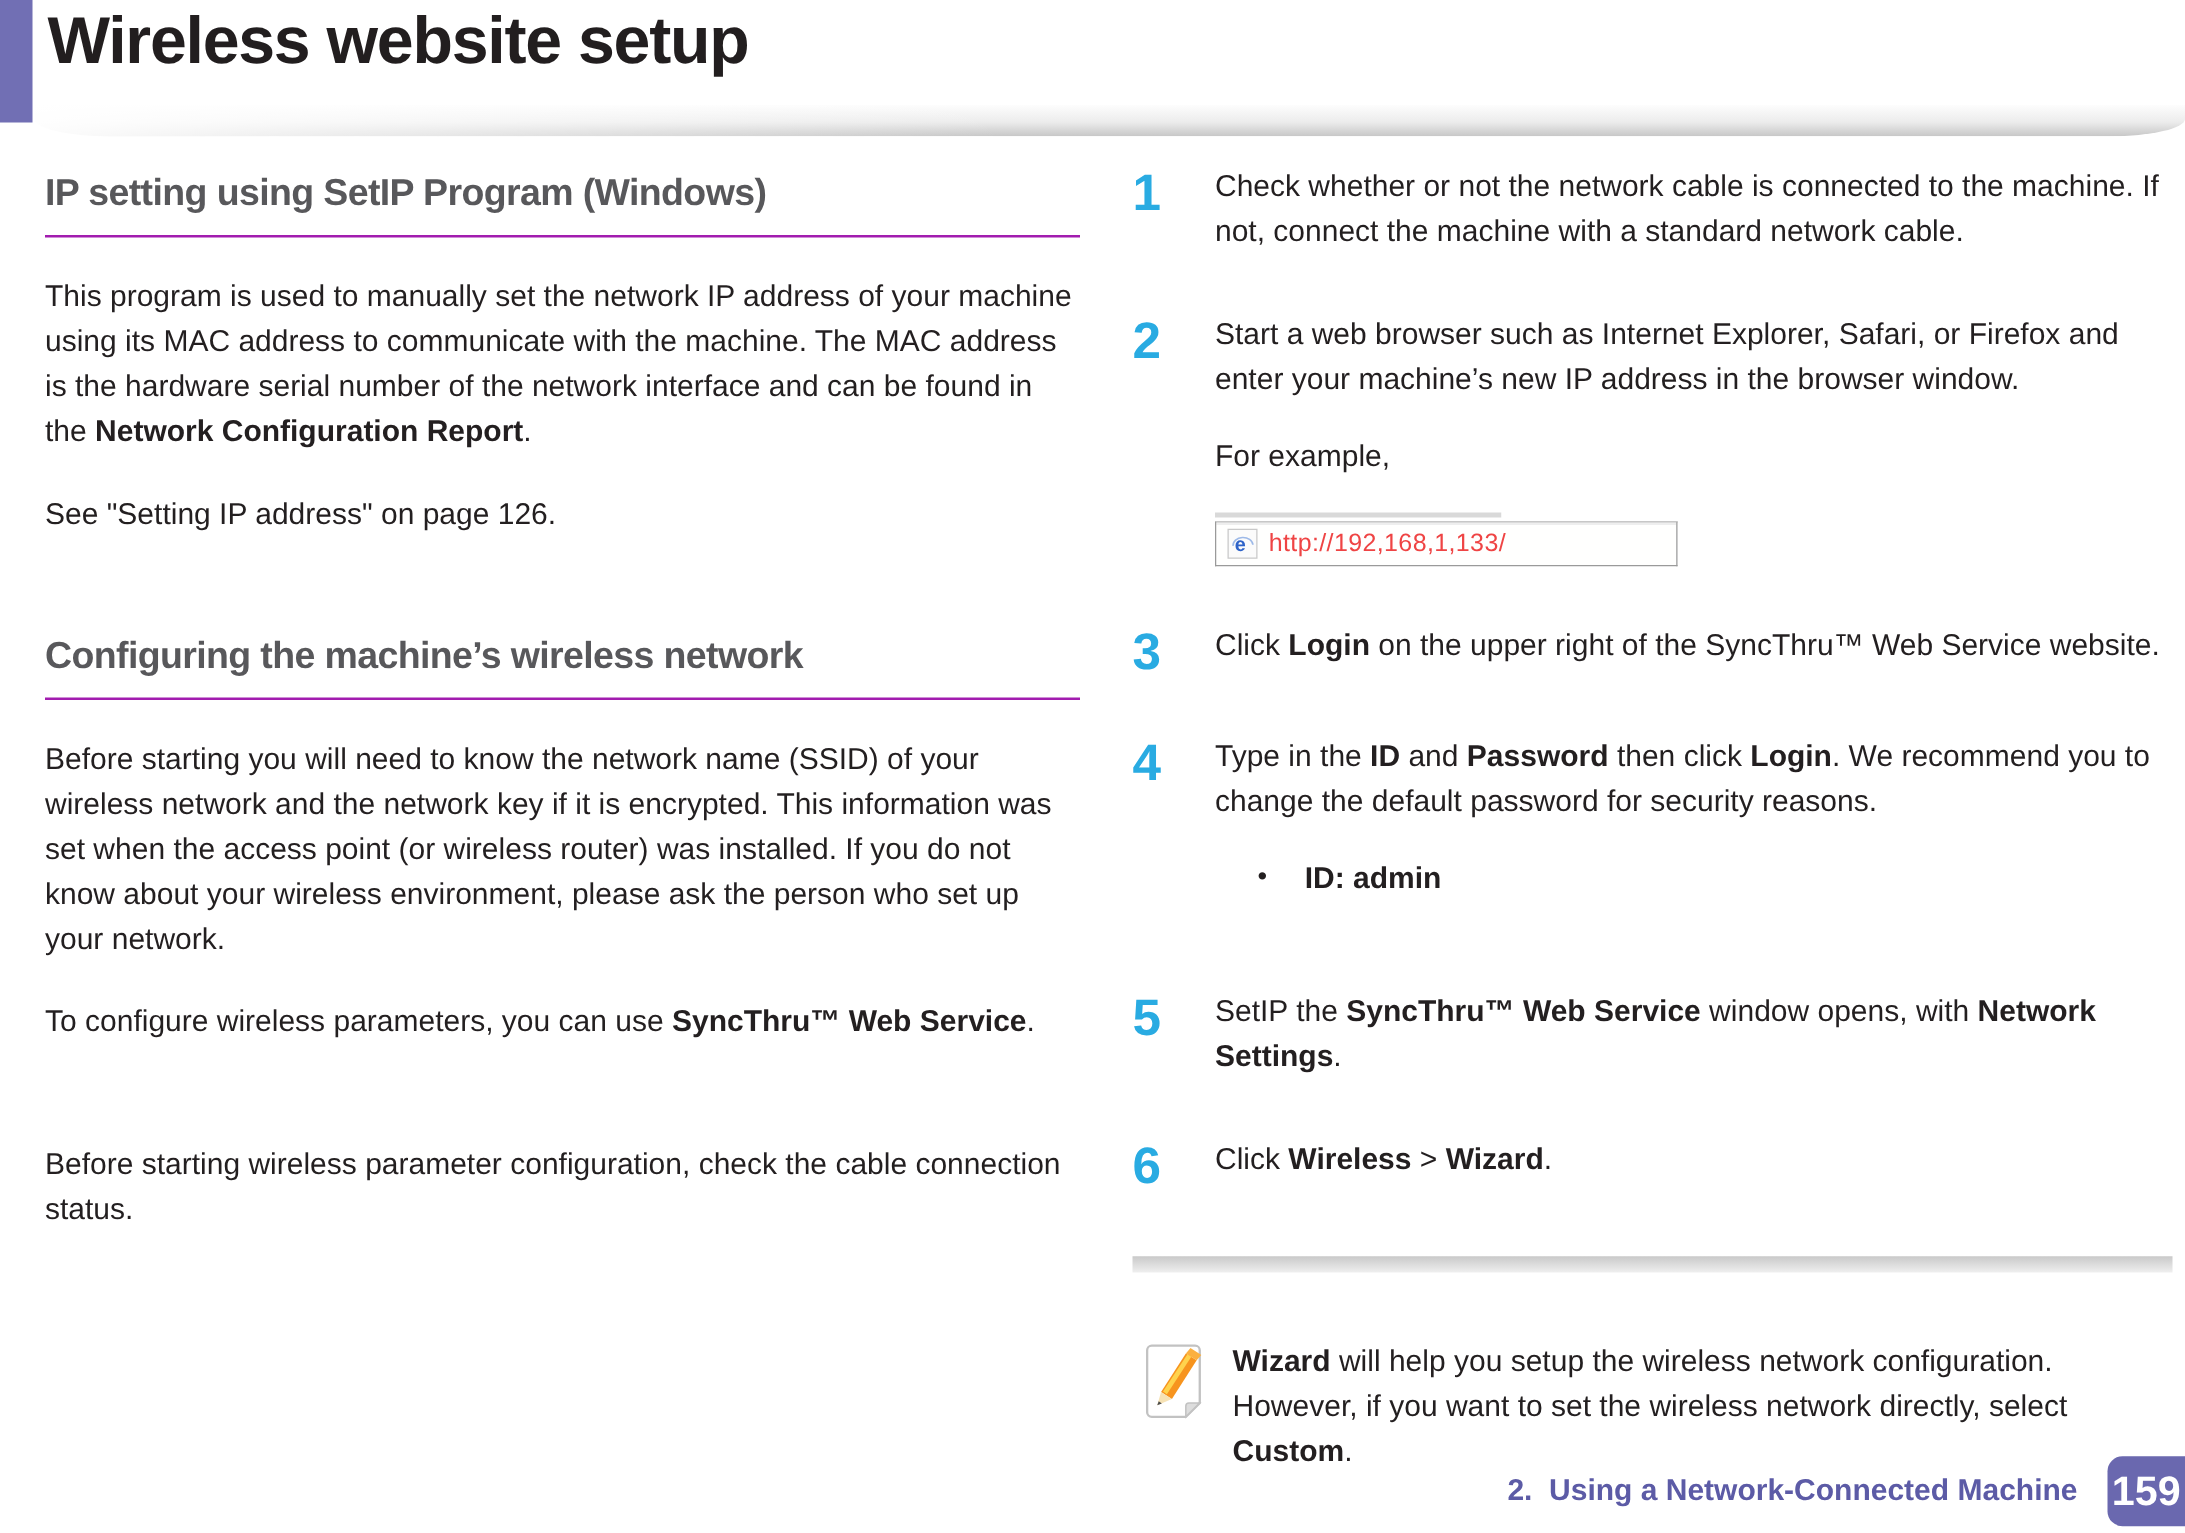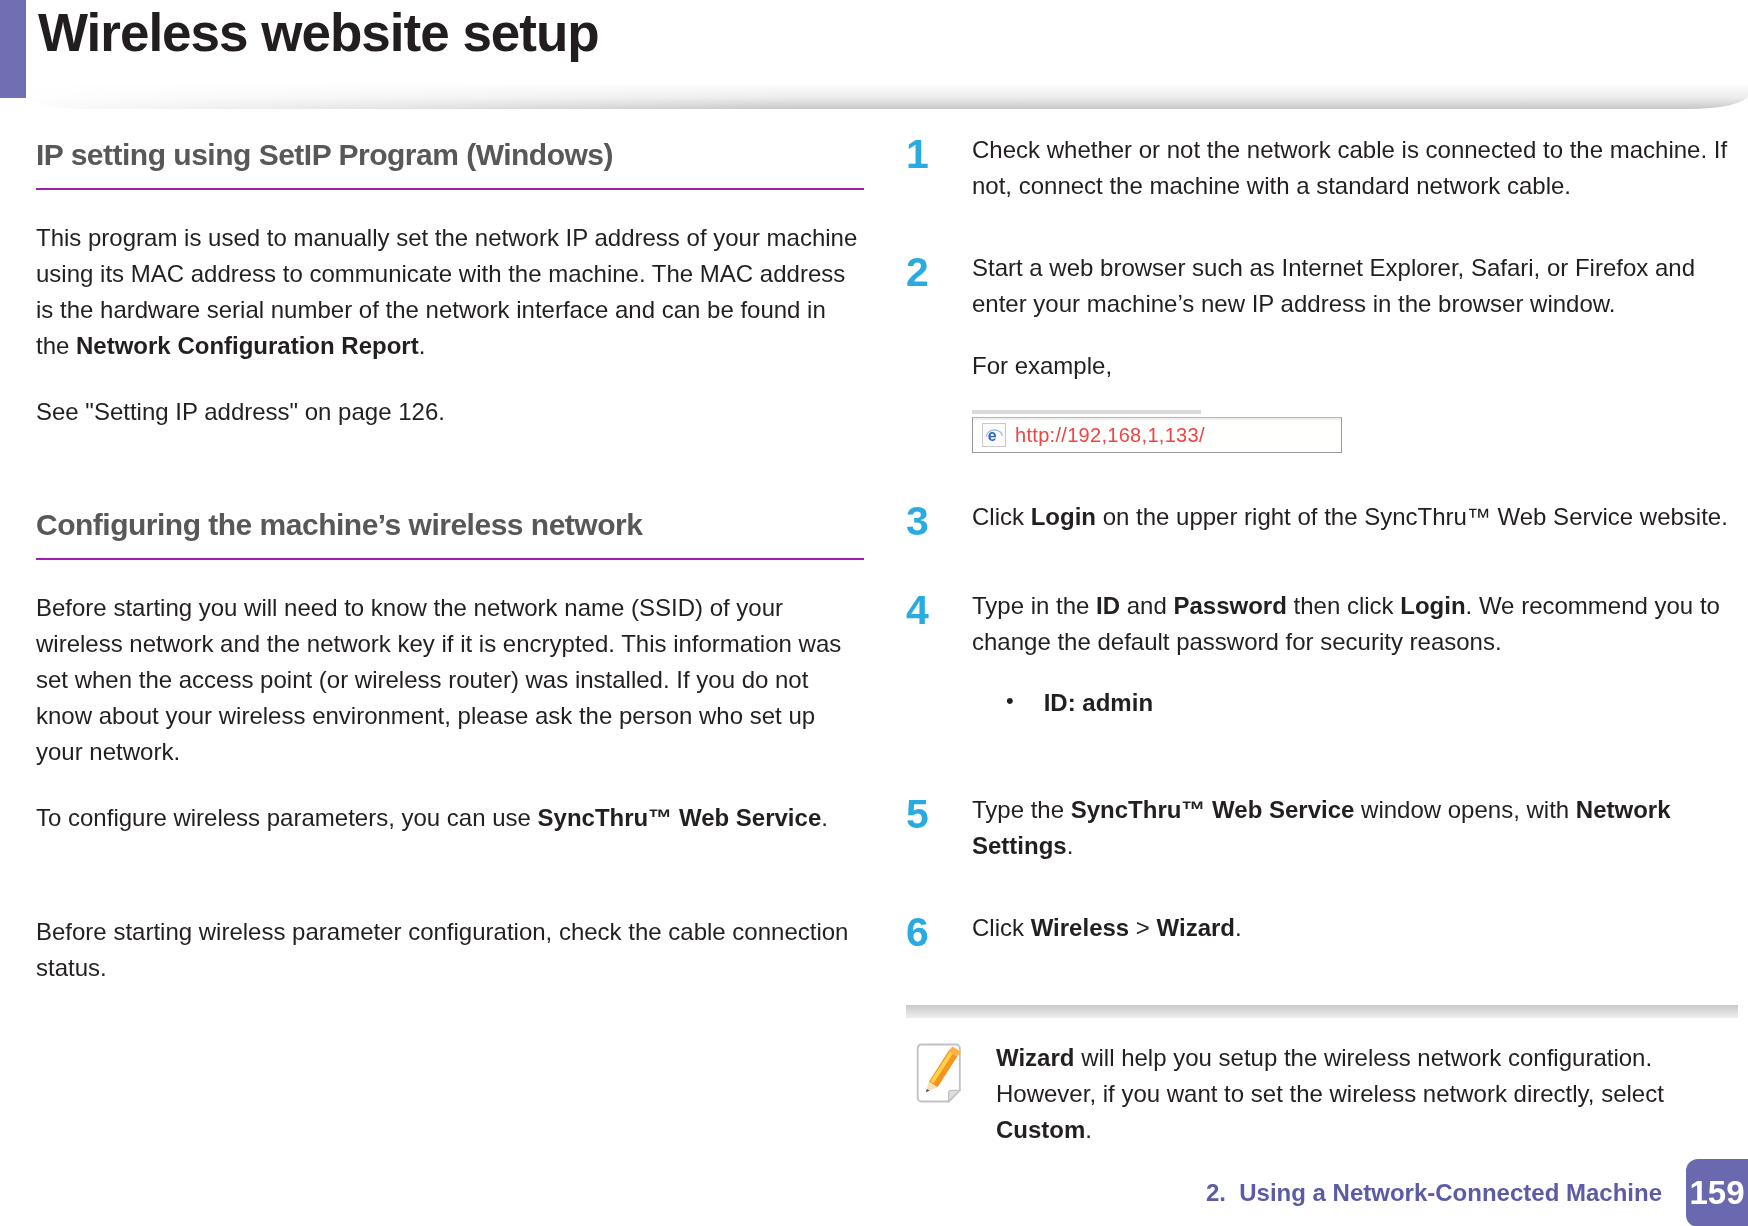--- a/index.html
+++ b/index.html
@@ -88,40 +88,41 @@
     box-shadow: inset 0 2px 0 #eeeeee;
   }
   .ie-icon { width: 24px; height: 24px; flex: 0 0 24px; border: 1px solid #c9c9c9; background: #fbfbfb; display: inline-flex; align-items: center; justify-content: center; }
   .addr-url { font-size: 20px; letter-spacing: 0.3px; color: #ef4444; white-space: nowrap; }
 
   
   .note { margin-top: 52px; }
   .note-bar { height: 13px; }
   .note-bar.top    { background: linear-gradient(to bottom, #c9c9c9, #efefef); }
   .note-inner {
-    display: flex; gap: 30px;
+    display: flex; gap: 20px;
     padding: 22px 6px 20px 8px;
     align-items: flex-start;
+    margin-top: 32px;
   }
   .note-icon { flex: 0 0 52px; padding-top: 2px; }
   .note-text { margin: 0; font-size: 24px; line-height: 1.5; }
 
   
   .footer {
     position: absolute; right: 0; bottom: 5px;
     height: 56px;
     display: flex; align-items: center;
   }
   .footer-chapter {
     color: #5C5BA6;
     font-size: 24px; font-weight: bold;
     margin-right: 24px;
   }
   .page-badge {
-    width: 62px; height: 68px;
+    width: 62px; height: 56px;
     background: #6A68AF;
     border-radius: 12px 0 0 12px;
     color: #ffffff;
     font-size: 33px; font-weight: bold;
     display: flex; align-items: center; justify-content: center;
   }
 </style>
 </head>
 <body>
 
@@ -195,21 +196,21 @@
           <li>
               <span><span class="b">ID: admin</span></span>
             </li>
         </ul>
       </div>
     </div>
 
     <div class="step">
       <div class="step-num">5</div>
       <div class="step-body">
-        <p><span>Type the </span><span class="b">SyncThru™ Web Service</span><span> window opens, with </span><span class="b">Network Settings</span><span>.</span></p>
+        <p><span>SetIP the </span><span class="b">SyncThru™ Web Service</span><span> window opens, with </span><span class="b">Network Settings</span><span>.</span></p>
       </div>
     </div>
 
     <div class="step">
       <div class="step-num">6</div>
       <div class="step-body">
         <p><span>Click </span><span class="b">Wireless</span><span> &gt; </span><span class="b">Wizard</span><span>.</span></p>
       </div>
     </div>
 

